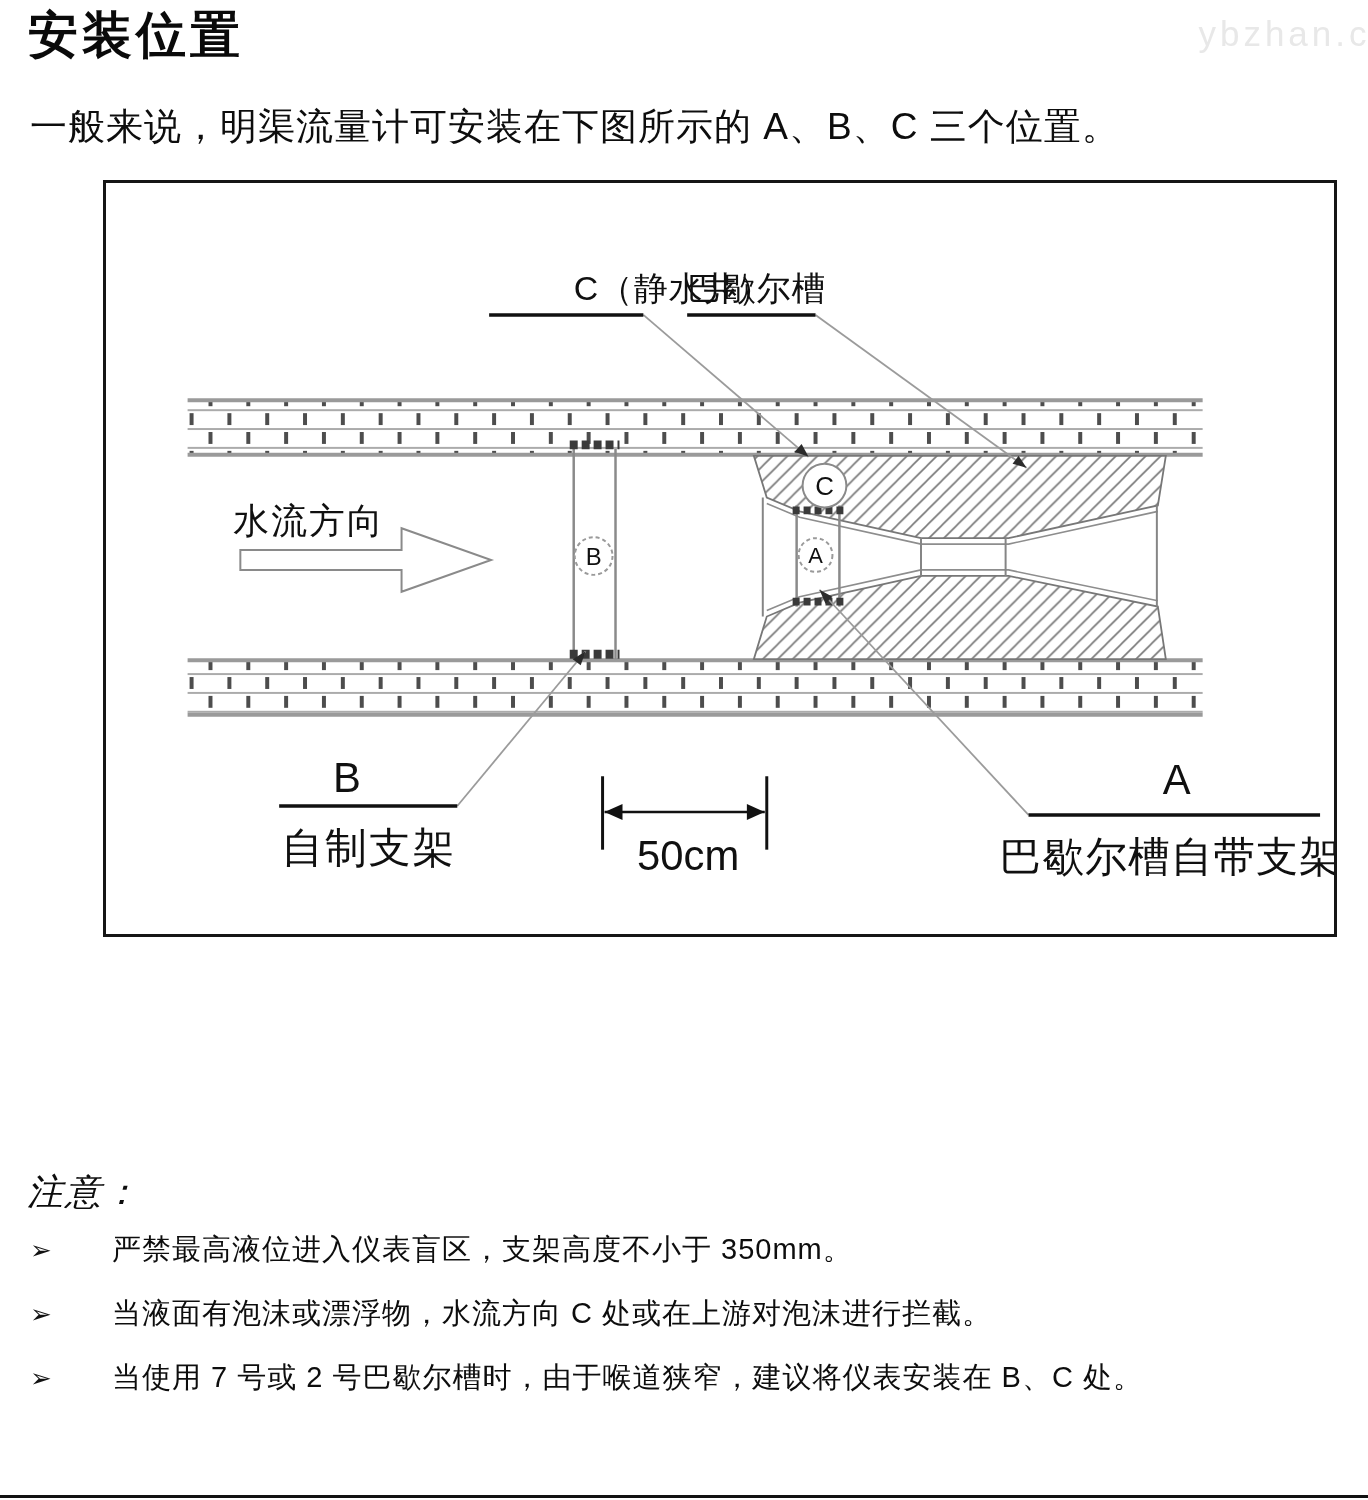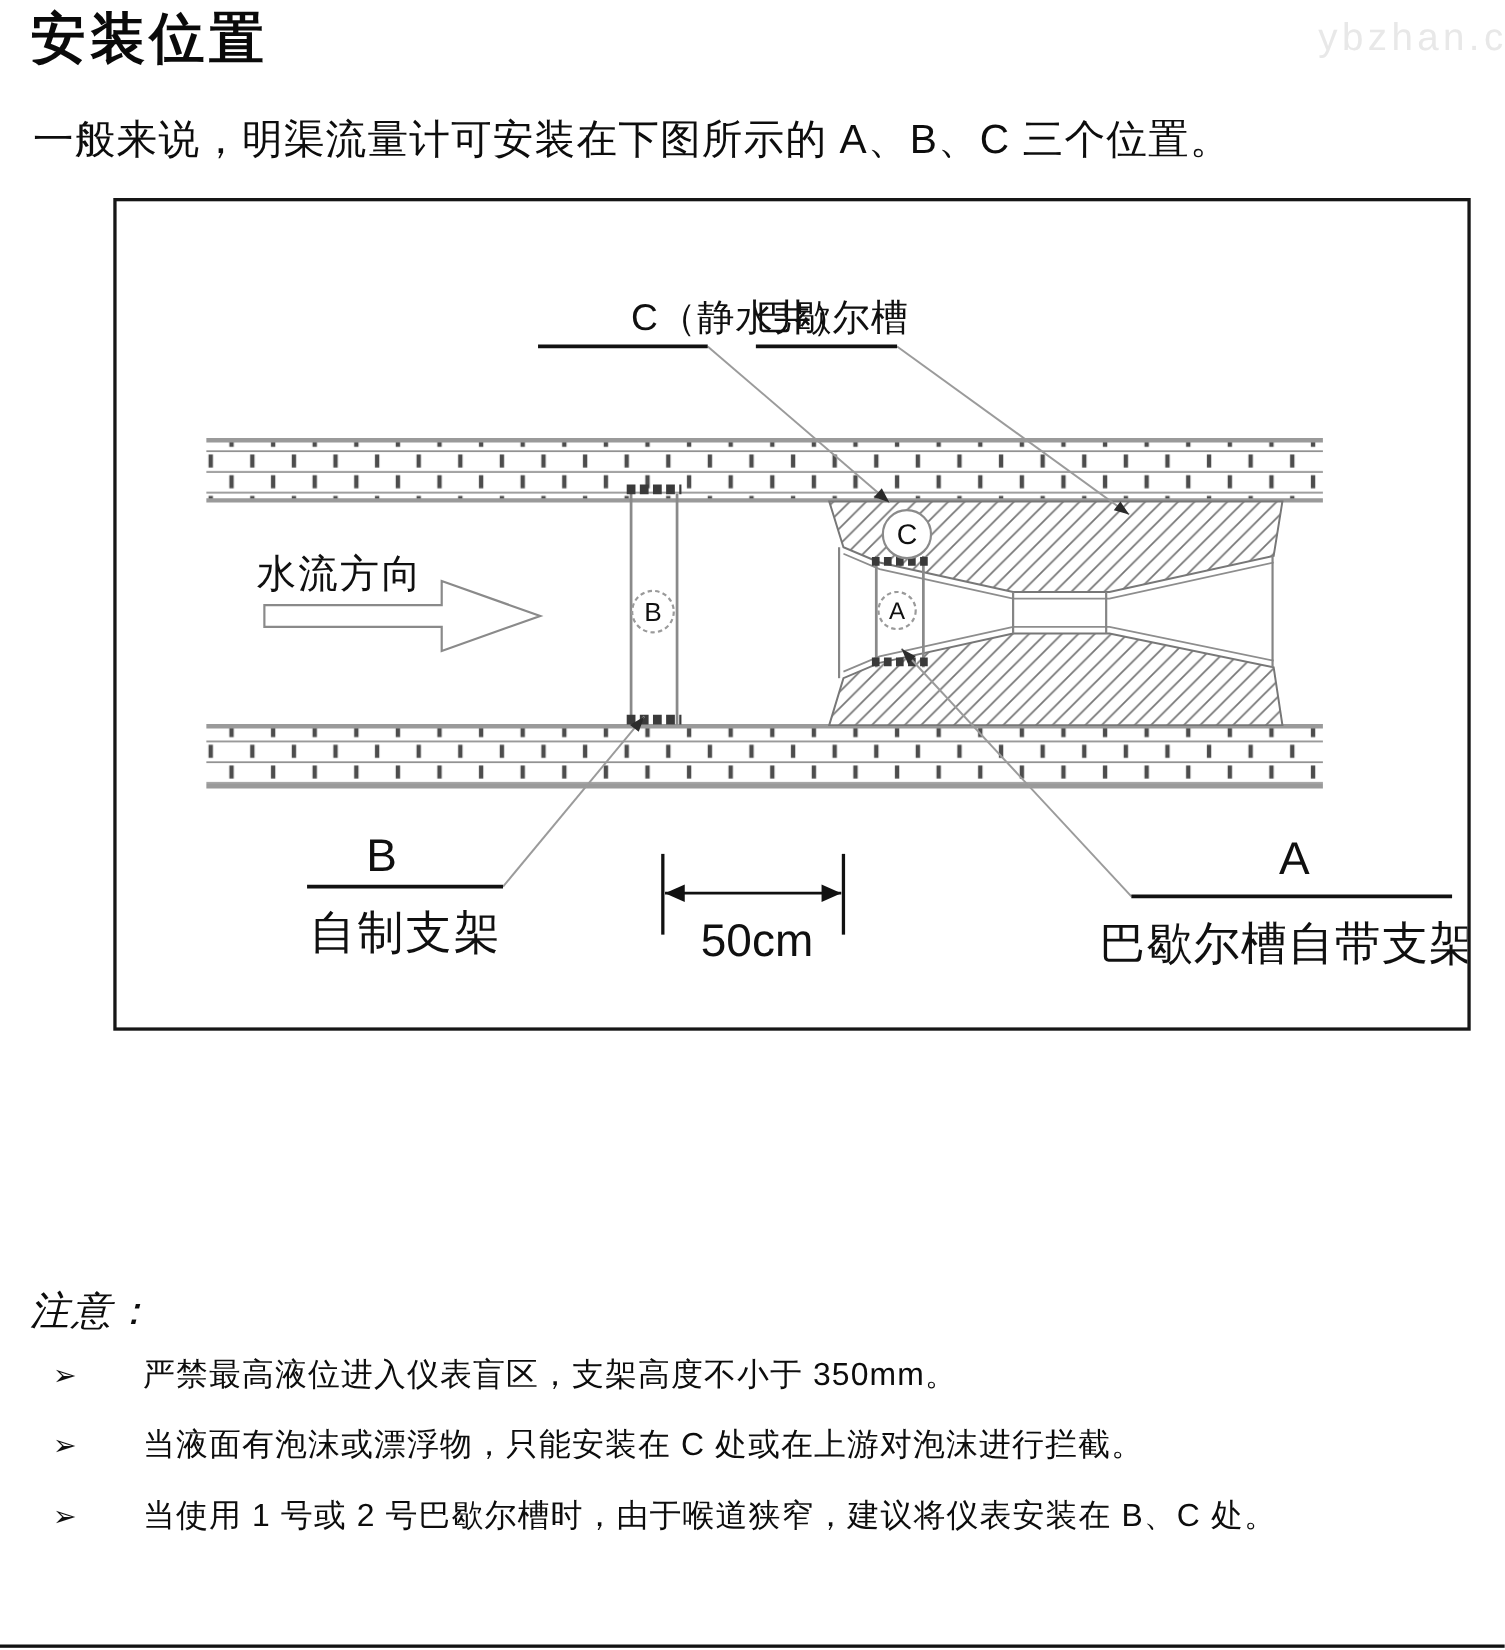--- a/index.html
+++ b/index.html
@@ -22,21 +22,20 @@
     position:absolute;left:103px;top:180px;width:1234px;height:757px;
     border:3px solid #161616;box-sizing:border-box;background:#fff;
   }
   .diagram-box svg{position:absolute;left:0;top:0;}
   .notes-heading{
     position:absolute;left:27px;top:1168px;font-size:36px;letter-spacing:2px;color:#0d0d0d;font-style:italic;
   }
   .note-row{
     position:absolute;left:30px;width:1320px;font-size:29px;letter-spacing:1px;color:#0d0d0d;
     white-space:nowrap;
-    margin-left:18px;
   }
   .note-row .bullet{display:inline-block;width:82px;font-size:26px;color:#111;}
   .row-0{top:1230px}.row-1{top:1294px}.row-2{top:1358px}.row-3{top:1422px}
   .bottom-rule{
     position:absolute;left:0;top:1495px;width:1368px;height:3px;background:#111;
   }
   text{font-family:"Liberation Sans","DejaVu Sans",sans-serif;fill:#101010;}
 </style>
 </head>
 <body>
@@ -159,21 +158,21 @@
       </g>
     </svg>
   </div>
 
   <div class="notes-heading">注意：</div>
 
   <div class="note-row row-0">
     <span class="bullet">➢</span><span>严禁最高液位进入仪表盲区，支架高度不小于 350mm。</span>
   </div>
   <div class="note-row row-1">
-    <span class="bullet">➢</span><span>当液面有泡沫或漂浮物，只能安装在 C 处或在上游对泡沫进行拦截。</span>
+    <span class="bullet">➢</span><span>当液面有泡沫或漂浮物，水流方向 C 处或在上游对泡沫进行拦截。</span>
   </div>
   <div class="note-row row-2">
-    <span class="bullet">➢</span><span>当使用 1 号或 2 号巴歇尔槽时，由于喉道狭窄，建议将仪表安装在 B、C 处。</span>
+    <span class="bullet">➢</span><span>当使用 7 号或 2 号巴歇尔槽时，由于喉道狭窄，建议将仪表安装在 B、C 处。</span>
   </div>
 
   <div class="bottom-rule"></div>
 
 </div>
 
 </body></html>

